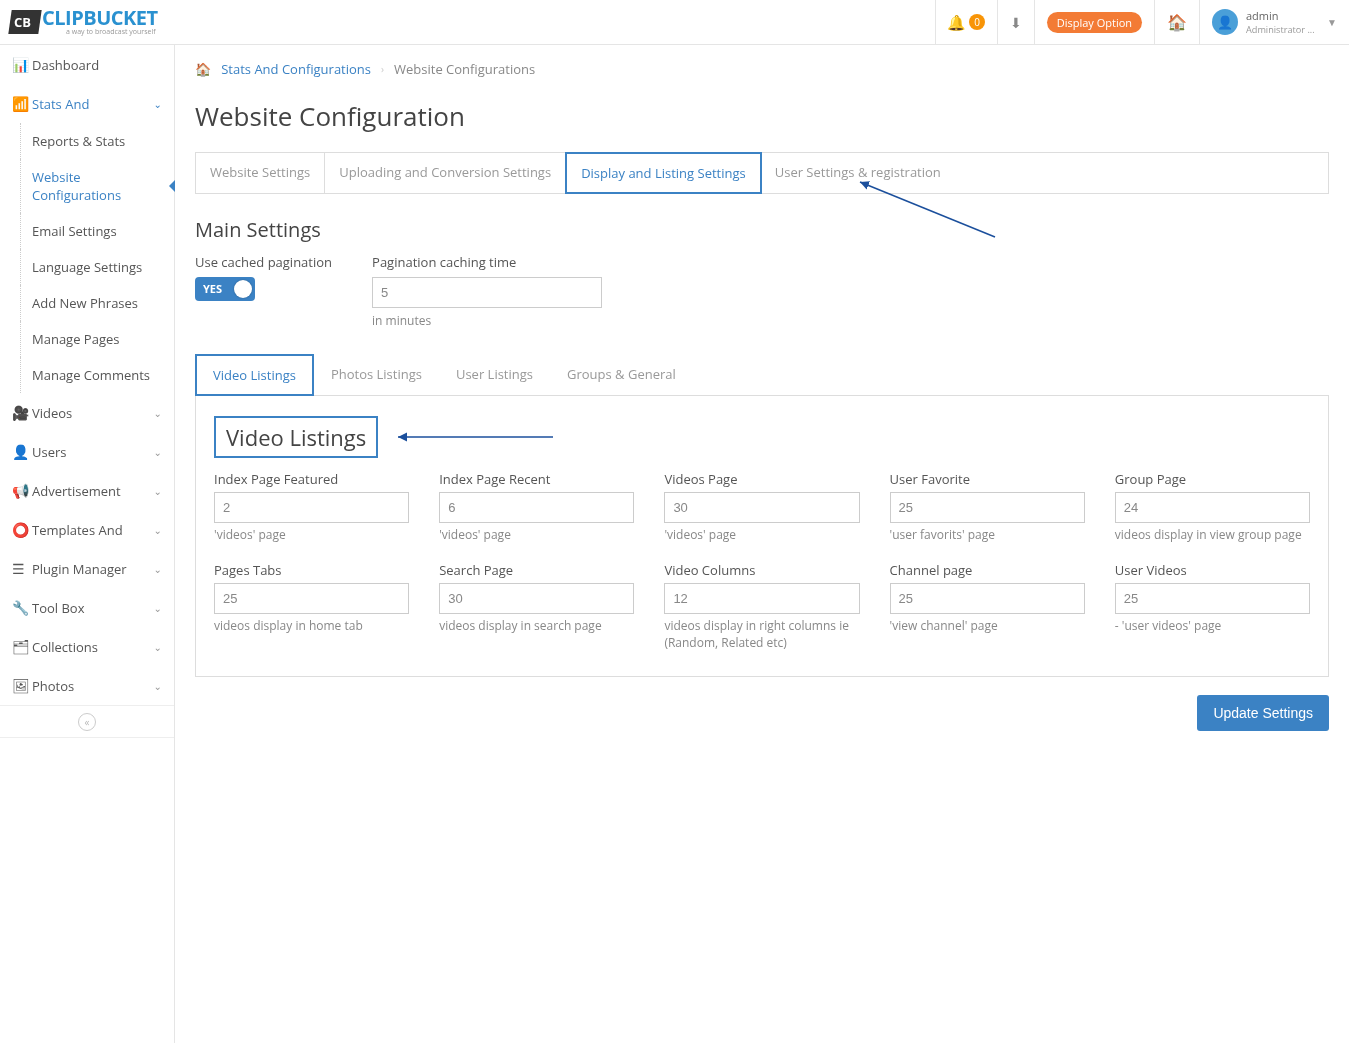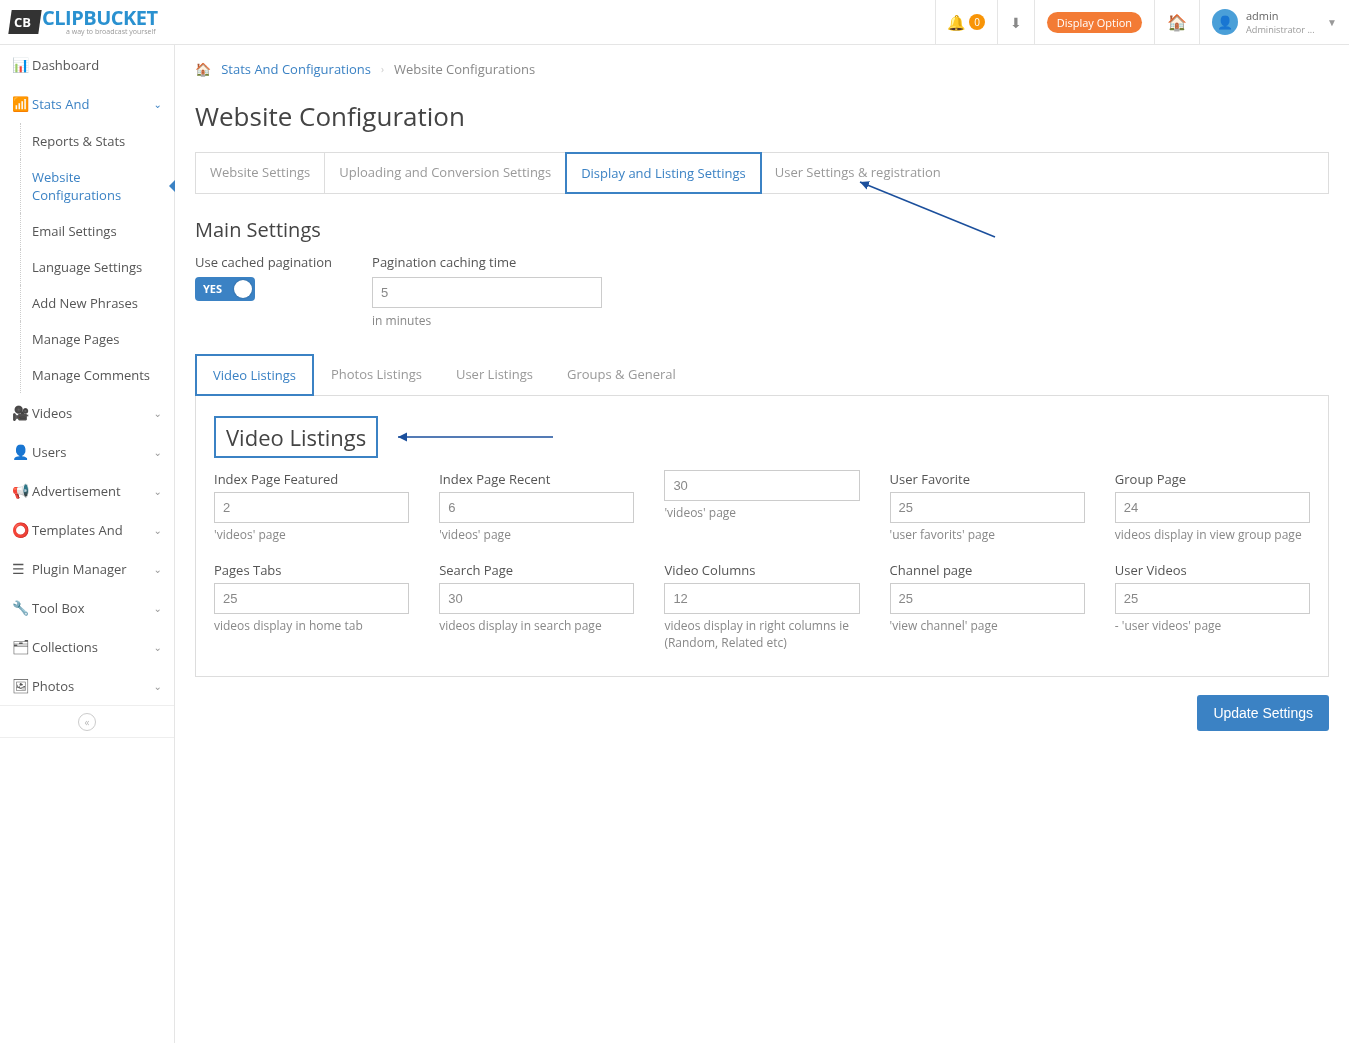--- a/index.html
+++ b/index.html
@@ -247,20 +247,21 @@
           <label>Index Page Featured</label>
           <input type="text" value="2" style="">
           <div class="hint">'videos' page</div>
         </div>
         <div class="gf">
           <label>Index Page Recent</label>
           <input type="text" value="6" style="">
           <div class="hint">'videos' page</div>
         </div>
         <div class="gf">
+          <label>Videos Page</label>
           <input type="text" value="30" style="">
           <div class="hint">'videos' page</div>
         </div>
 
         <div class="gf">
           <label>User Favorite</label>
           <input type="text" value="25" style="">
           <div class="hint">'user favorits' page</div>
         </div>
         <div class="gf">

